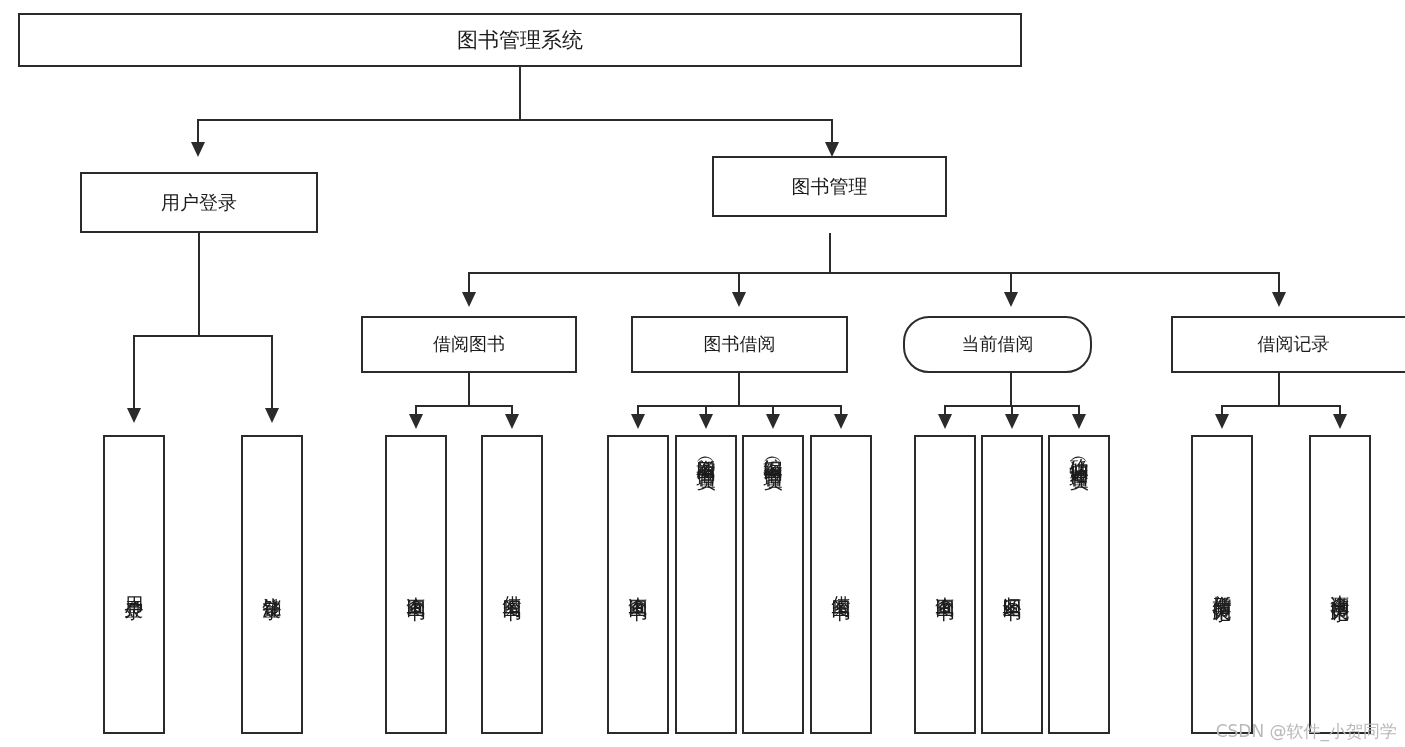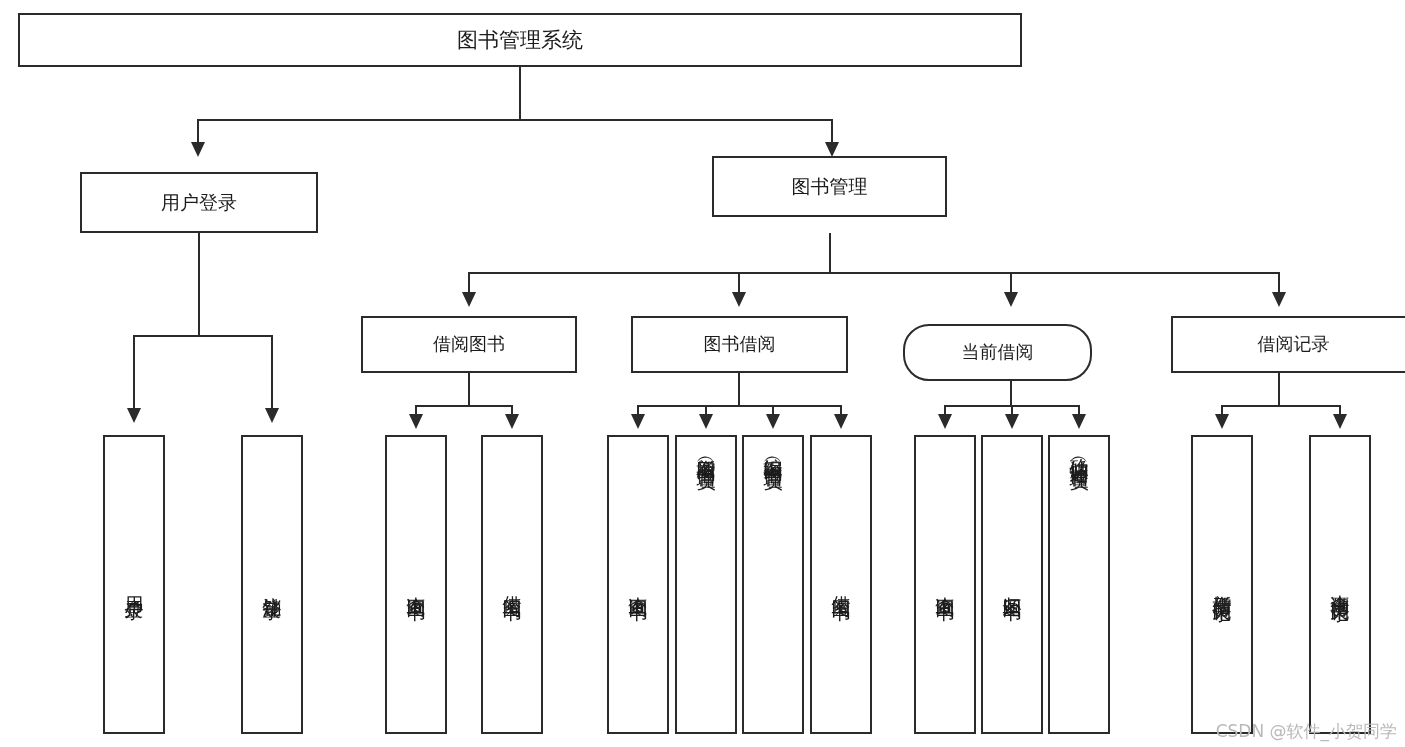--- a/index.html
+++ b/index.html
@@ -140,21 +140,21 @@
   <div class="arrow" style="left:1272px; top:292px;"></div>
 
   <div class="node lvl2" style="left:361px; top:316px; width:216px; height:57px;">
     <span>借阅图书</span>
   </div>
 
   <div class="node lvl2" style="left:631px; top:316px; width:217px; height:57px;">
     <span>图书借阅</span>
   </div>
 
-  <div class="node lvl2" style="left:903px; top:324px; width:189px; height:57px;border-radius:26px;">
+  <div class="node lvl2" style="left:903px; top:316px; width:189px; height:57px;border-radius:26px;">
     <span>当前借阅</span>
   </div>
 
   <div class="node lvl2" style="left:1171px; top:316px; width:245px; height:57px;">
     <span>借阅记录</span>
   </div>
 
   <div class="ln v" style="left:468px; top:373px; width:2px; height:34px;"></div>
   <div class="ln h" style="left:415px; top:405px; width:98px; height:2px;"></div>
   <div class="ln v" style="left:415px; top:405px; width:2px; height:12px;"></div>

